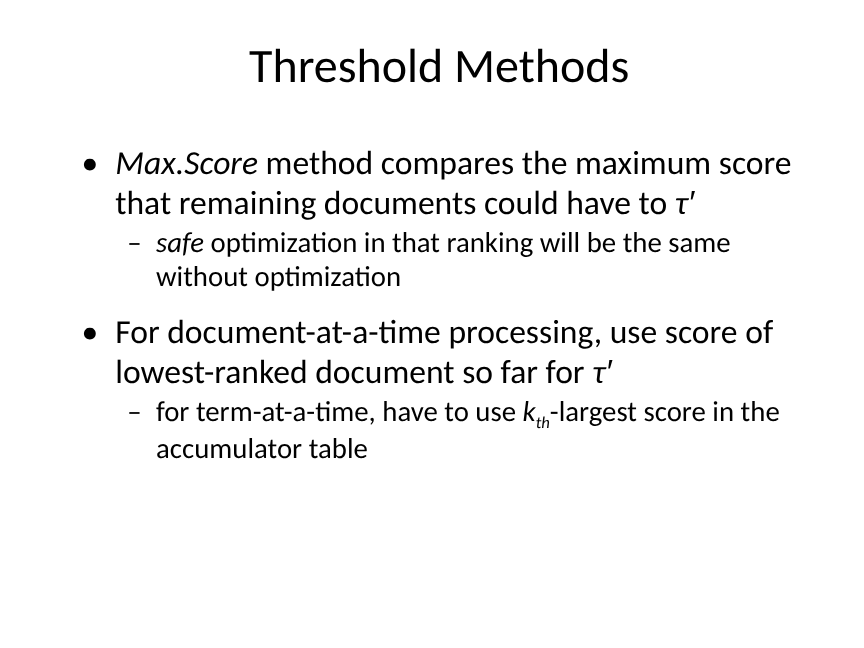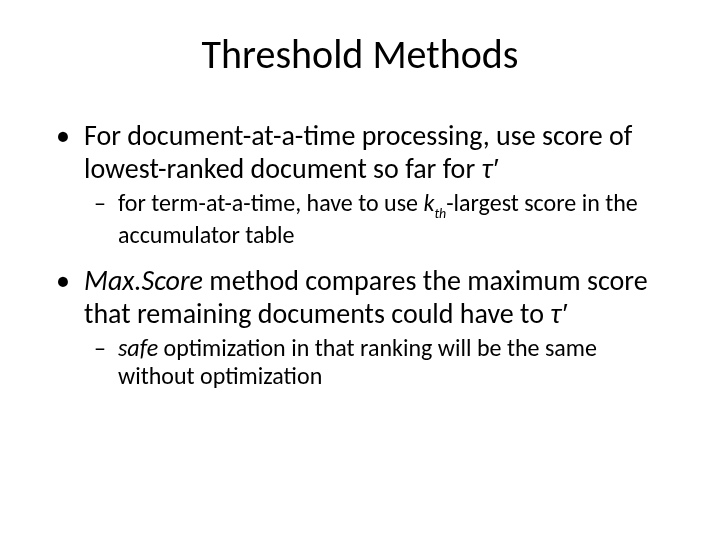--- a/index.html
+++ b/index.html
@@ -8,21 +8,21 @@
     width: 720px;
     height: 540px;
     background: #ffffff;
     font-family: Calibri, "Segoe UI", Arial, sans-serif;
     color: #000000;
   }
   .slide {
     width: 720px;
     height: 448px;
     box-sizing: border-box;
-    padding: 20px 36px 0 36px;
+    padding: 20px 36px 0 48px;
   }
   .title {
     text-align: center;
     font-size: 40px;
     font-weight: 400;
     margin: 10px 0 40px 0;
     letter-spacing: 0px;
   }
   ul.level1 {
     list-style: none;
@@ -72,31 +72,31 @@
 </style>
 </head>
 <body>
 
 <div class="slide">
   <div class="title">Threshold Methods</div>
 
   <ul class="level1">
 
     <li>
+      <span class="italic">Max.Score</span><span> method compares the maximum score that remaining documents could have to </span><span class="italic">τ′</span>
+      <ul class="level2">
+        <li>
+          <span class="italic">safe</span><span> optimization in that ranking will be the same without optimization</span>
+        </li>
+      </ul>
+    </li>
+
+    <li>
       <span>For document-at-a-time processing, use score of lowest-ranked document so far for </span><span class="italic">τ′</span>
       <ul class="level2">
         <li>
           <span>for term-at-a-time, have to use </span><span class="italic">k</span><span class="sub">th</span><span>-largest score in the accumulator table</span>
         </li>
       </ul>
     </li>
 
-    <li>
-      <span class="italic">Max.Score</span><span> method compares the maximum score that remaining documents could have to </span><span class="italic">τ′</span>
-      <ul class="level2">
-        <li>
-          <span class="italic">safe</span><span> optimization in that ranking will be the same without optimization</span>
-        </li>
-      </ul>
-    </li>
-
   </ul>
 </div>
 
 </body></html>

